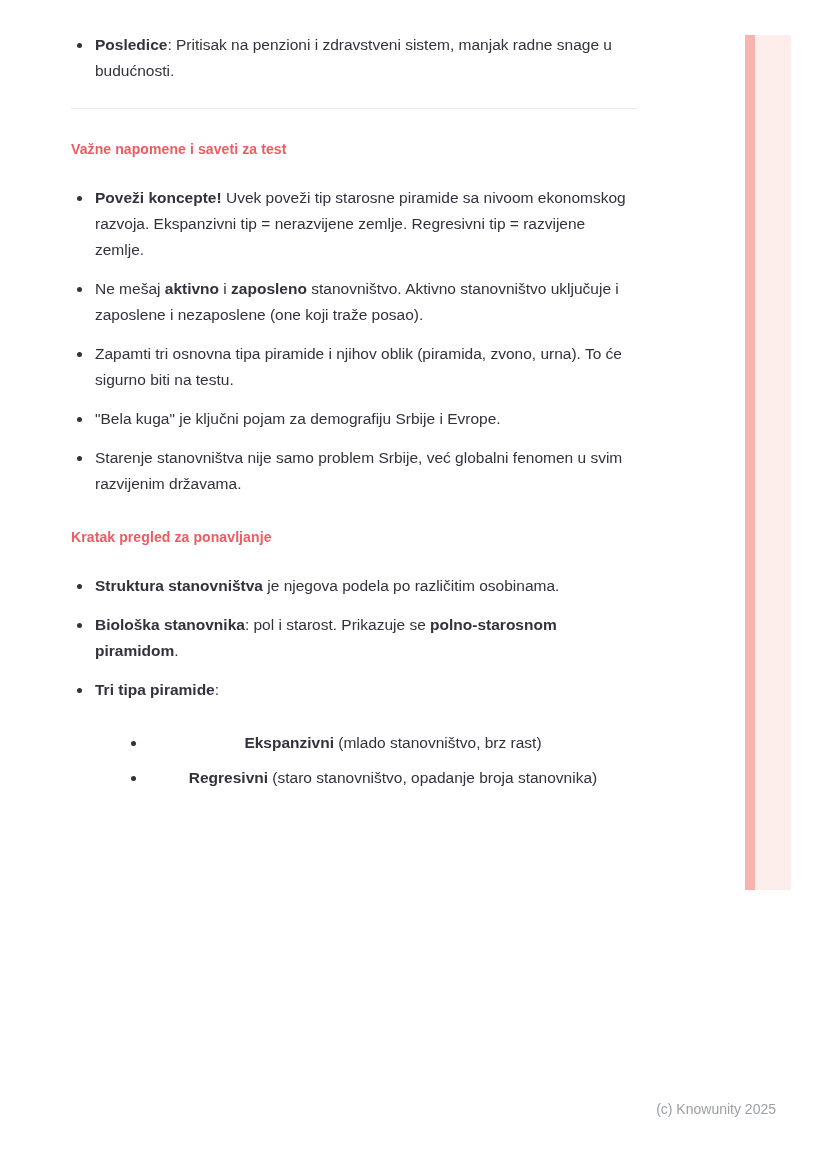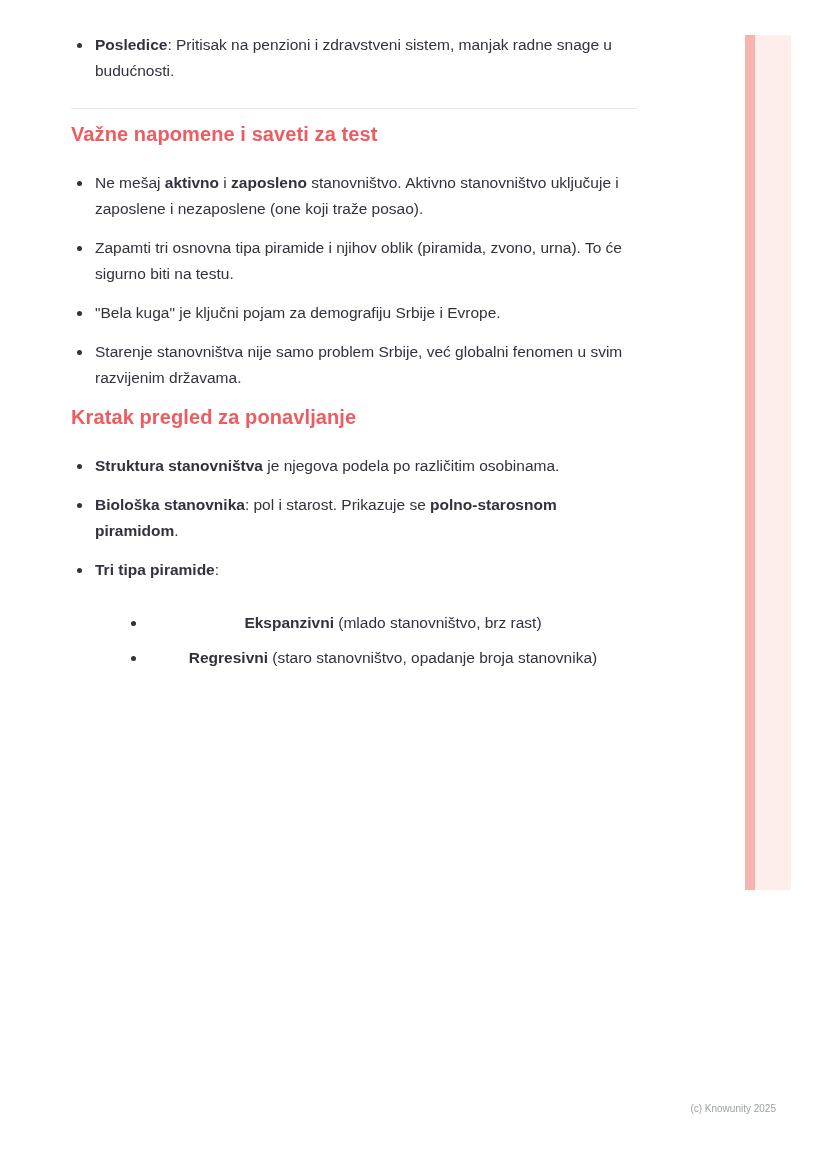--- a/index.html
+++ b/index.html
@@ -62,22 +62,22 @@
   }
   ul.bullets ul.bullets > li{
     margin-bottom:9px;
   }
   .divider{
     border:none;
     border-top:1px solid var(--divider);
     margin:24px 0 0 0;
   }
   .heading{
-    margin:12px 0 22px 0;
-    font-size:20px;
+    margin:27px 0 22px 0;
+    font-size:14px;
     line-height:27px;
     font-weight:700;
     color:var(--accent);
     letter-spacing:0.1px;
   }
   .side-strip{
     position:absolute;
     top:35px;
     right:37px;
     width:46px;
@@ -89,21 +89,21 @@
     background:var(--strip-bar);
   }
   .side-strip-light{
     flex:1;
     background:var(--strip-light);
   }
   .footer{
     position:absolute;
     top:1102px;
     right:52px;
-    font-size:10px;
+    font-size:14px;
     line-height:14px;
     color:var(--footer);
   }
 </style>
 </head>
 <body>
 
 <div class="page">
 
   <main class="content">
@@ -113,20 +113,21 @@
           <li><span><strong>Posledice</strong><span>: Pritisak na penzioni i zdravstveni sistem, manjak radne snage u budućnosti.</span></span></li>
         </ul>
       </div>
 
     <hr class="divider">
 
     <section>
       <h2 class="heading">Važne napomene i saveti za test</h2>
       <div>
           <ul class="bullets">
+            <li><span><strong>Poveži koncepte!</strong><span> Uvek poveži tip starosne piramide sa nivoom ekonomskog razvoja. Ekspanzivni tip = nerazvijene zemlje. Regresivni tip = razvijene zemlje.</span></span></li>
             <li><span><span>Ne mešaj </span><strong>aktivno</strong><span> i </span><strong>zaposleno</strong><span> stanovništvo. Aktivno stanovništvo uključuje i zaposlene i nezaposlene (one koji traže posao).</span></span></li>
             <li><span><span>Zapamti tri osnovna tipa piramide i njihov oblik (piramida, zvono, urna). To će sigurno biti na testu.</span></span></li>
             <li><span><span>"Bela kuga" je ključni pojam za demografiju Srbije i Evrope.</span></span></li>
             <li><span><span>Starenje stanovništva nije samo problem Srbije, već globalni fenomen u svim razvijenim državama.</span></span></li>
           </ul>
         </div>
     </section>
 
     <section>
       <h2 class="heading">Kratak pregled za ponavljanje</h2>

